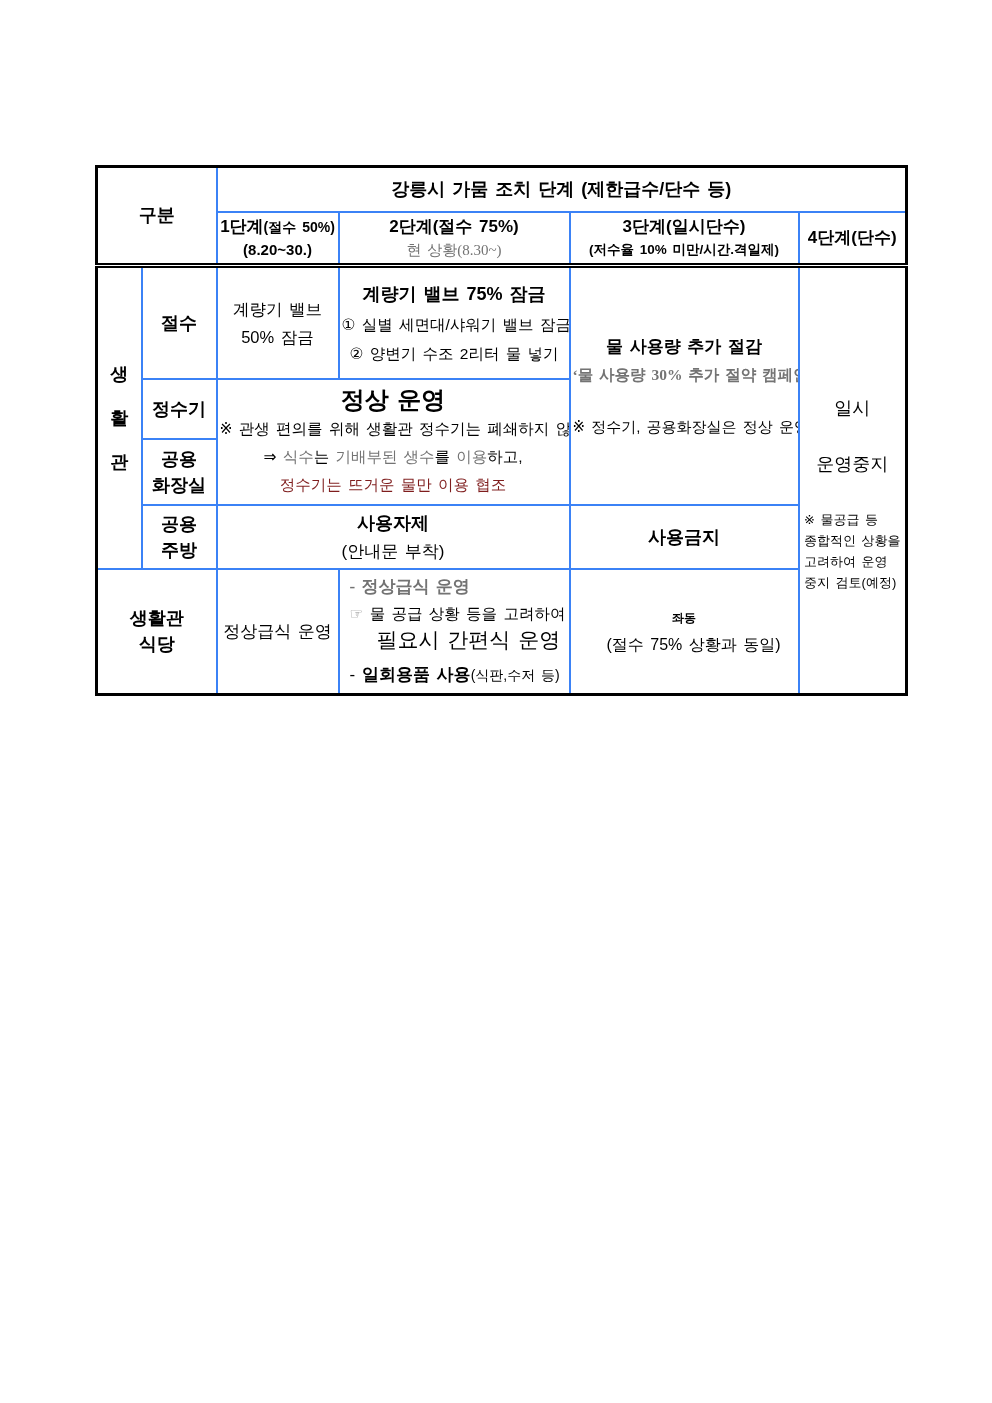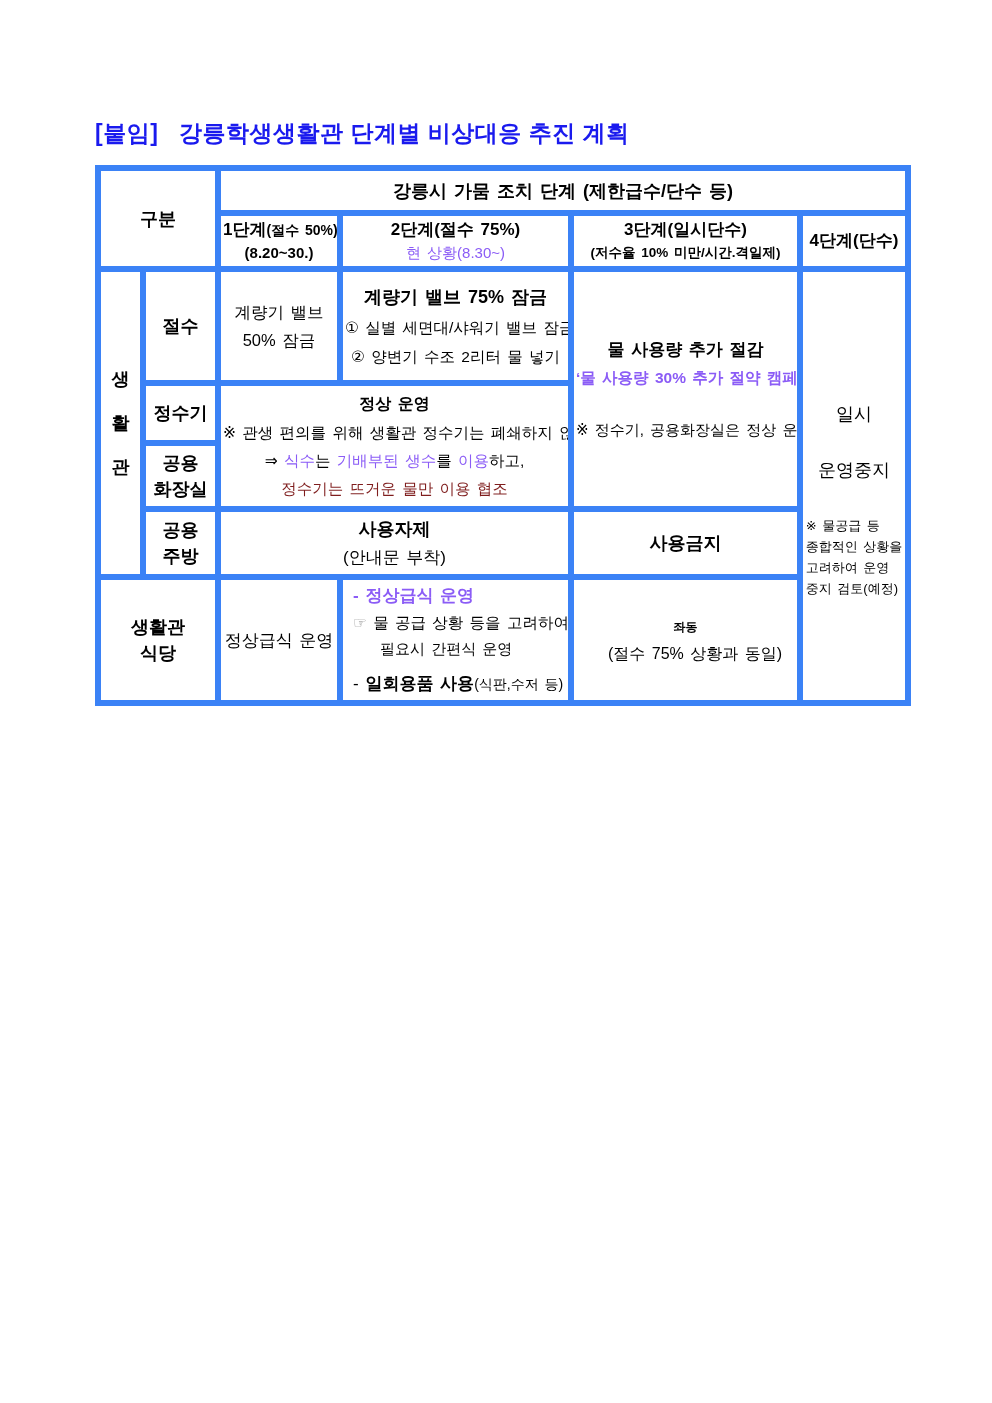--- a/index.html
+++ b/index.html
@@ -16,34 +16,34 @@
     font-size:23px; font-weight:bold; color:#1a1aee;
     letter-spacing:0.5px; white-space:pre;
   }
 
   .tbl-wrap { position:absolute; left:95px; top:165px; }
   table.main {
     border-collapse:collapse; table-layout:fixed; width:810px;
     border:3px solid #000;
   }
   td {
-    border:6px solid #3b82f6; padding:2px 2px;
+    border:2px solid #3b82f6; padding:2px 2px;
     text-align:center; vertical-align:middle;
     font-size:16px; word-spacing:2px; overflow:hidden;
   }
   tr.hdr1 { height:45px; }
   tr.hdr2 { height:53px; }
   tr.r1 { height:114px; }
   tr.r2 { height:60px; }
   tr.r3 { height:66px; }
   tr.r4 { height:62px; }
   tr.r5 { height:125px; }
 
   .bold { font-weight:bold; }
-  .blue { color:#8b5cf6; }
+  .blue { color:#737373;font-family:Liberation Serif, serif; }
   .red  { color:#7f1d1d; }
   .gray { color:#8a8a8a; }
 
   .gubun-cell { font-size:18px; font-weight:bold; border-bottom:5px double #000; }
   .group-title { font-size:18px; font-weight:bold; }
   tr.hdr2 td { border-bottom:5px double #000; }
   .stage-name { font-size:17px; font-weight:bold; line-height:24px; white-space:nowrap; }
   .stage-name .small-paren { font-size:14px; }
   .stage-sub { font-size:15px; font-weight:bold; line-height:22px; white-space:nowrap; }
   .stage-sub.blue { font-weight:normal; }
@@ -58,43 +58,42 @@
 
   .stage3-merged .line1 { font-size:17px; font-weight:bold; line-height:28px; white-space:nowrap; }
   .stage3-merged .line2 { font-size:15.5px; font-weight:bold; line-height:28px; white-space:nowrap; }
   .stage3-merged .spacer { height:26px; }
   .stage3-merged .note { font-size:15px; line-height:24px; white-space:nowrap; }
 
   .stage4-merged .big { font-size:18px; line-height:30px;margin-top:26px; }
   .stage4-merged .spacer { height:30px; }
   .stage4-merged .note { font-size:13px; line-height:21px; text-align:left; display:inline-block; white-space:nowrap; }
 
-  .purifier .title { font-size:16px; font-weight:bold; line-height:30px; }
+  .purifier .title { font-size:24px; font-weight:bold; line-height:30px; }
   .purifier .ln { font-size:15.5px; line-height:28px; white-space:nowrap; }
 
   .kitchen-merged .t1 { font-size:18px; font-weight:bold; line-height:30px; }
   .kitchen-merged .t2 { font-size:17px; line-height:28px; }
   .ban { font-size:18px; font-weight:bold; }
 
   .food-s1 { font-size:17px; }
   .food-cell { text-align:left; padding-left:10px; }
   .food-cell .l1 { font-size:17px; font-weight:bold; line-height:28px; white-space:nowrap; }
   .food-cell .l2 { font-size:15.5px; line-height:26px; white-space:nowrap; }
-  .food-cell .l2b { font-size:15px; line-height:26px; padding-left:27px; white-space:nowrap; }
+  .food-cell .l2b { font-size:21px; line-height:26px; padding-left:27px; white-space:nowrap; }
   .food-cell .l3 { font-size:17px; line-height:28px; margin-top:8px; white-space:nowrap; }
   .food-cell .l3 .small-paren { font-size:14px; font-weight:normal;text-align:center; }
   .food-s3 .a { font-size:12px; font-weight:bold; line-height:28px; }
   .food-s3 .b { font-size:16px; line-height:26px; white-space:nowrap;padding-left:19px; }
 </style>
 </head>
 <body>
 
 <div class="page">
 
-  <div class="doc-title">[붙임]   강릉학생생활관 단계별 비상대응 추진 계획</div>
 
   <div class="tbl-wrap">
     <table class="main">
       <colgroup>
         <col style="width:45px">
           <col style="width:75px">
           <col style="width:122px">
         <col style="width:231px">
           <col style="width:229px">
           <col style="width:108px">

